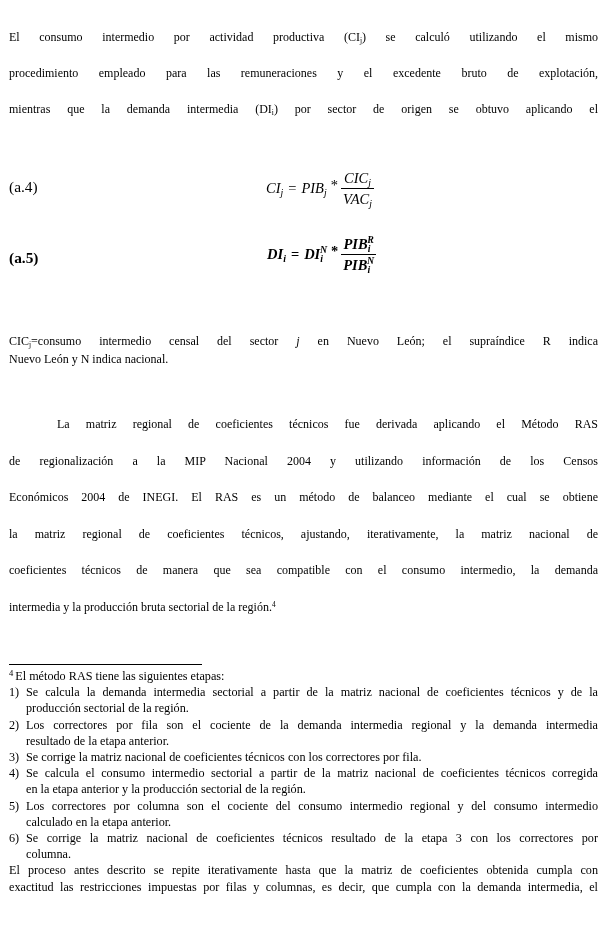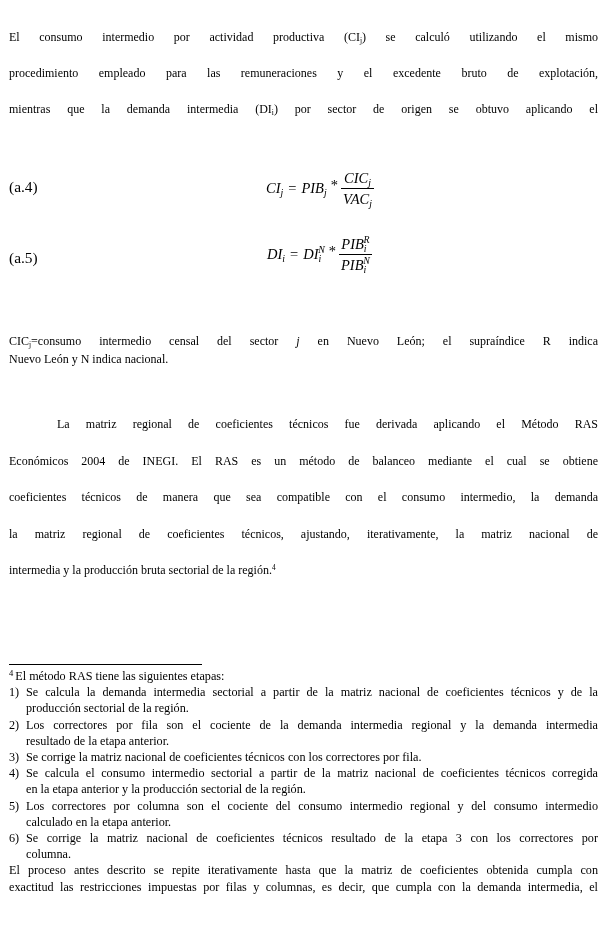--- a/index.html
+++ b/index.html
@@ -66,21 +66,21 @@
       flex-direction: column;
       align-items: center;
       vertical-align: middle;
     }
     .frac .num, .frac .den { padding: 0 2px; line-height: 20px; }
     .frac .bar { width: 100%; border-top: 1px solid #000; }
 
     .eq4-row { top: 168px; }
     .eq4-row .eq-label { top: 10px; }
     .eq4-row .eq { left: 257px; top: 0; }
-    .eq5-row { top: 234px; }
+    .eq5-row { top: 234px; font-weight: bold; }
     .eq5-row .eq-label { top: 15px; }
     .eq5-row .eq { left: 258px; top: 0; }
 
     .p2 { top: 333px; line-height: 17.5px; }
     .p2 .line { display: block; white-space: nowrap; }
     .p2 .line.justify { text-align: justify; text-align-last: justify; }
 
     .p3 { top: 406px; line-height: 36.6px; }
     .p3 .line.indent { padding-left: 48px; }
 
@@ -146,23 +146,24 @@
     </div>
   </div>
 
   <div class="body-text p2">
     <span class="line justify"><span>CIC</span><span class="sub">j</span><span>=consumo intermedio censal del sector </span><i>j</i><span> en Nuevo León; el supraíndice R indica</span></span>
     <span class="line">Nuevo León y N indica nacional.</span>
   </div>
 
   <div class="body-text p3">
     <span class="line indent">La matriz regional de coeficientes técnicos fue derivada aplicando el Método RAS</span>
+    <span class="line">de regionalización a la MIP Nacional 2004 y utilizando información de los Censos</span>
     <span class="line">Económicos 2004 de INEGI. El RAS es un método de balanceo mediante el cual se obtiene</span>
+    <span class="line">la matriz regional de coeficientes técnicos, ajustando, iterativamente, la matriz nacional de</span>
     <span class="line">coeficientes técnicos de manera que sea compatible con el consumo intermedio, la demanda</span>
-    <span class="line">la matriz regional de coeficientes técnicos, ajustando, iterativamente, la matriz nacional de</span>
     <span class="line last"><span>intermedia y la producción bruta sectorial de la región.</span><span class="sup">4</span></span>
   </div>
 
   <div class="fn-rule"></div>
 
   <div class="footnotes">
     <span class="fn-line"><span class="fn-sup">4</span><span>El método RAS tiene las siguientes etapas:</span></span>
 
     <div class="fn-item">
       <span class="fn-num">1)</span>

